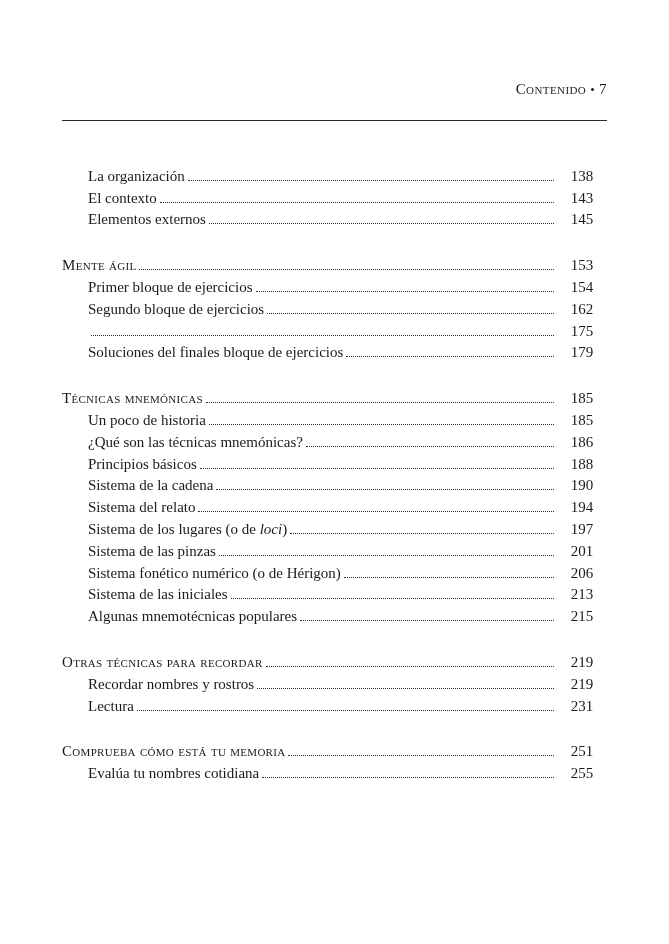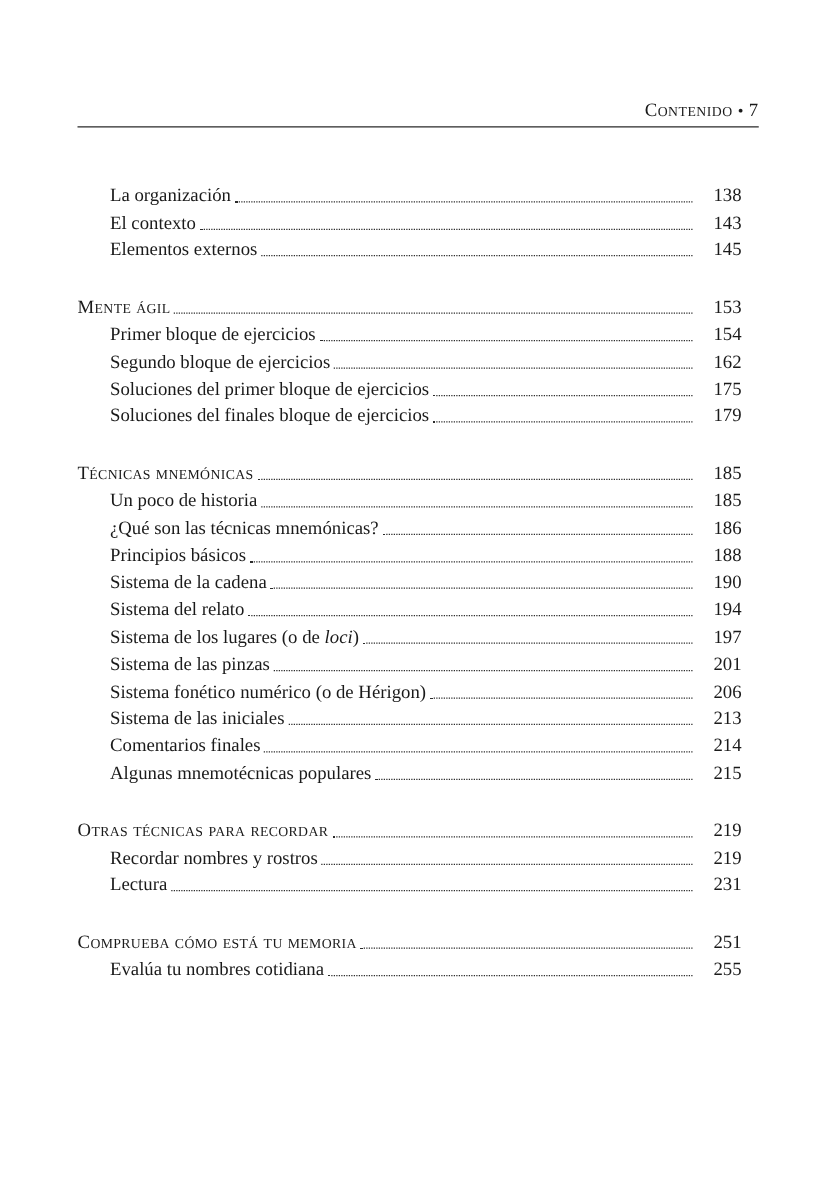--- a/index.html
+++ b/index.html
@@ -19,21 +19,21 @@
     padding: 80px 62px 0 62px;
     overflow: hidden;
   }
   .running-header {
     text-align: right;
     font-size: 15px;
     line-height: 18px;
     font-variant: small-caps;
     letter-spacing: 0.4px;
     border-bottom: 1.5px solid #2a2a2a;
-    padding-bottom: 3px;
+    padding-bottom: 21px;
   }
   .running-header .sep {
     font-variant: normal;
     padding: 0 4px;
     font-size: 13px;
   }
   .running-header .pagenum {
     font-variant: normal;
   }
   .toc {
@@ -113,21 +113,20 @@
           <span class="label">Primer bloque de ejercicios</span>
           <span class="dots"></span>
           <span class="pg">154</span>
         </div>
         <div class="toc-row sub-entry">
           <span class="label">Segundo bloque de ejercicios</span>
           <span class="dots"></span>
           <span class="pg">162</span>
         </div>
         <div class="toc-row sub-entry">
-          <span class="label">Soluciones del primer bloque de ejercicios</span>
           <span class="dots"></span>
           <span class="pg">175</span>
         </div>
         <div class="toc-row sub-entry">
           <span class="label">Soluciones del finales bloque de ejercicios</span>
           <span class="dots"></span>
           <span class="pg">179</span>
         </div>
       </div>
       <div class="toc-section">
@@ -173,25 +172,20 @@
         </div>
         <div class="toc-row sub-entry">
           <span class="label">Sistema fonético numérico (o de Hérigon)</span>
           <span class="dots"></span>
           <span class="pg">206</span>
         </div>
         <div class="toc-row sub-entry">
           <span class="label">Sistema de las iniciales</span>
           <span class="dots"></span>
           <span class="pg">213</span>
-        </div>
-        <div class="toc-row sub-entry">
-          <span class="label">Comentarios finales</span>
-          <span class="dots"></span>
-          <span class="pg">214</span>
         </div>
         <div class="toc-row sub-entry">
           <span class="label">Algunas mnemotécnicas populares</span>
           <span class="dots"></span>
           <span class="pg">215</span>
         </div>
       </div>
       <div class="toc-section">
         <div class="toc-row section-header">
           <span class="label">Otras técnicas para recordar</span>

